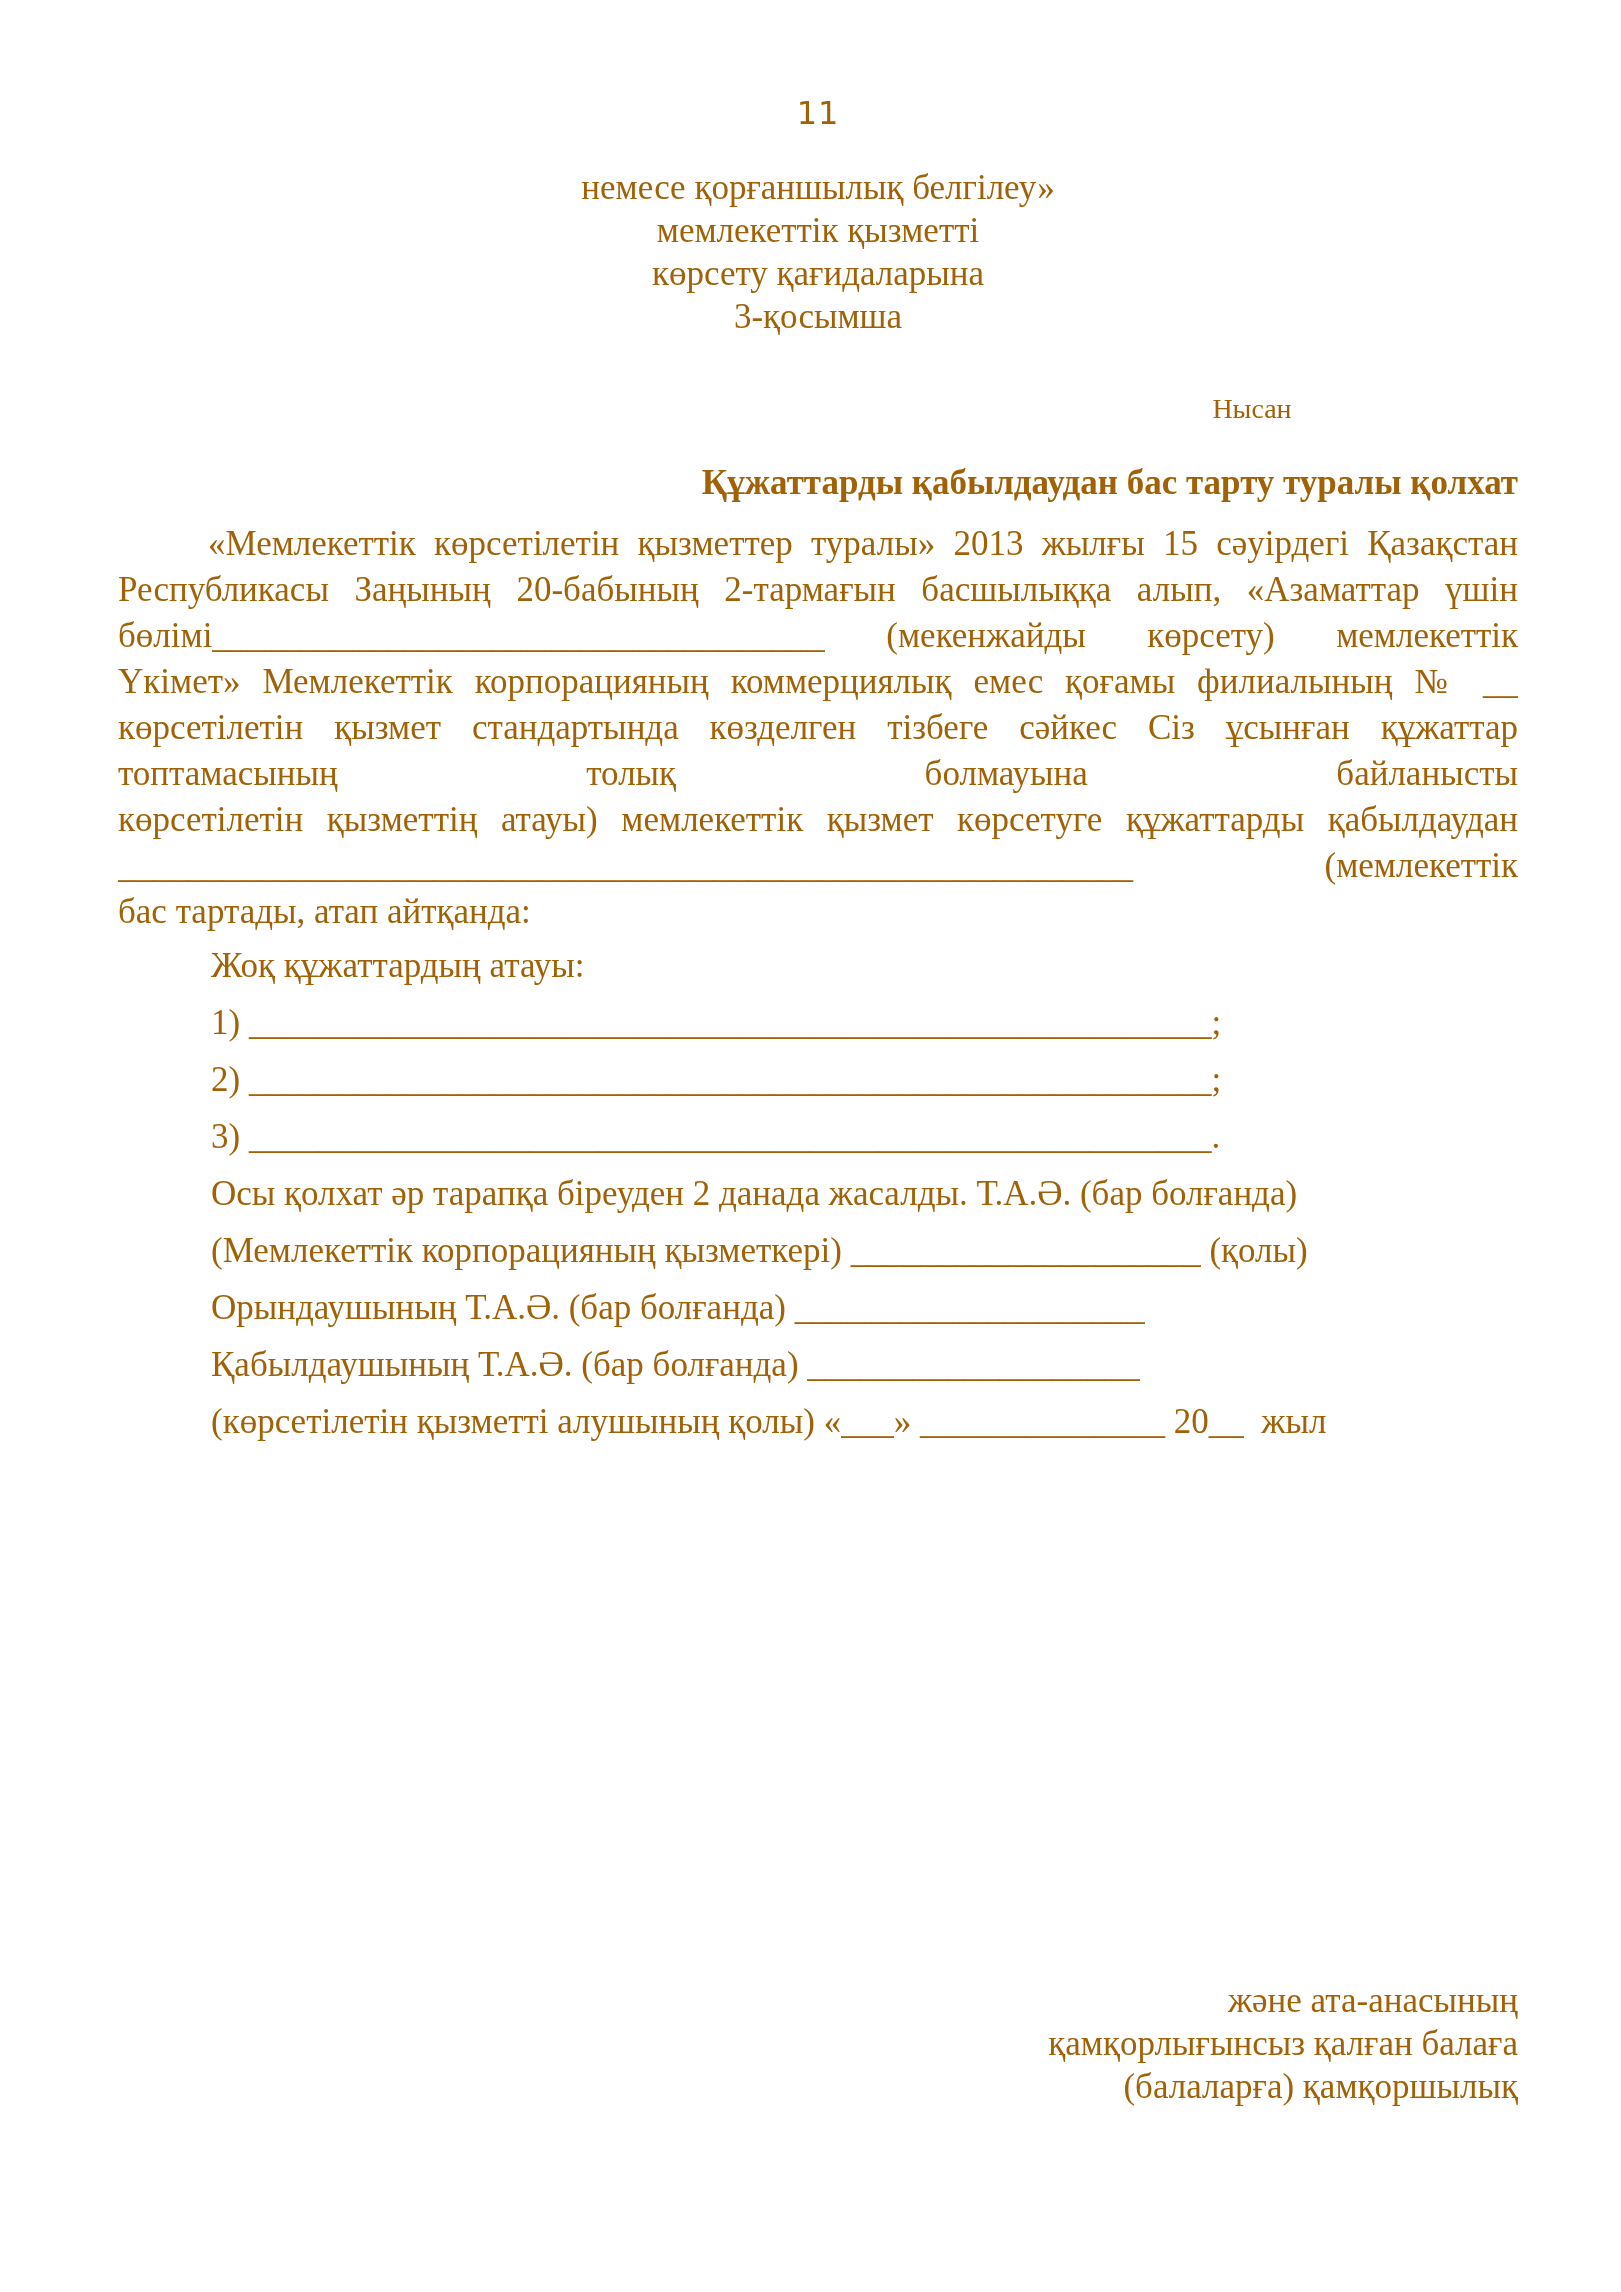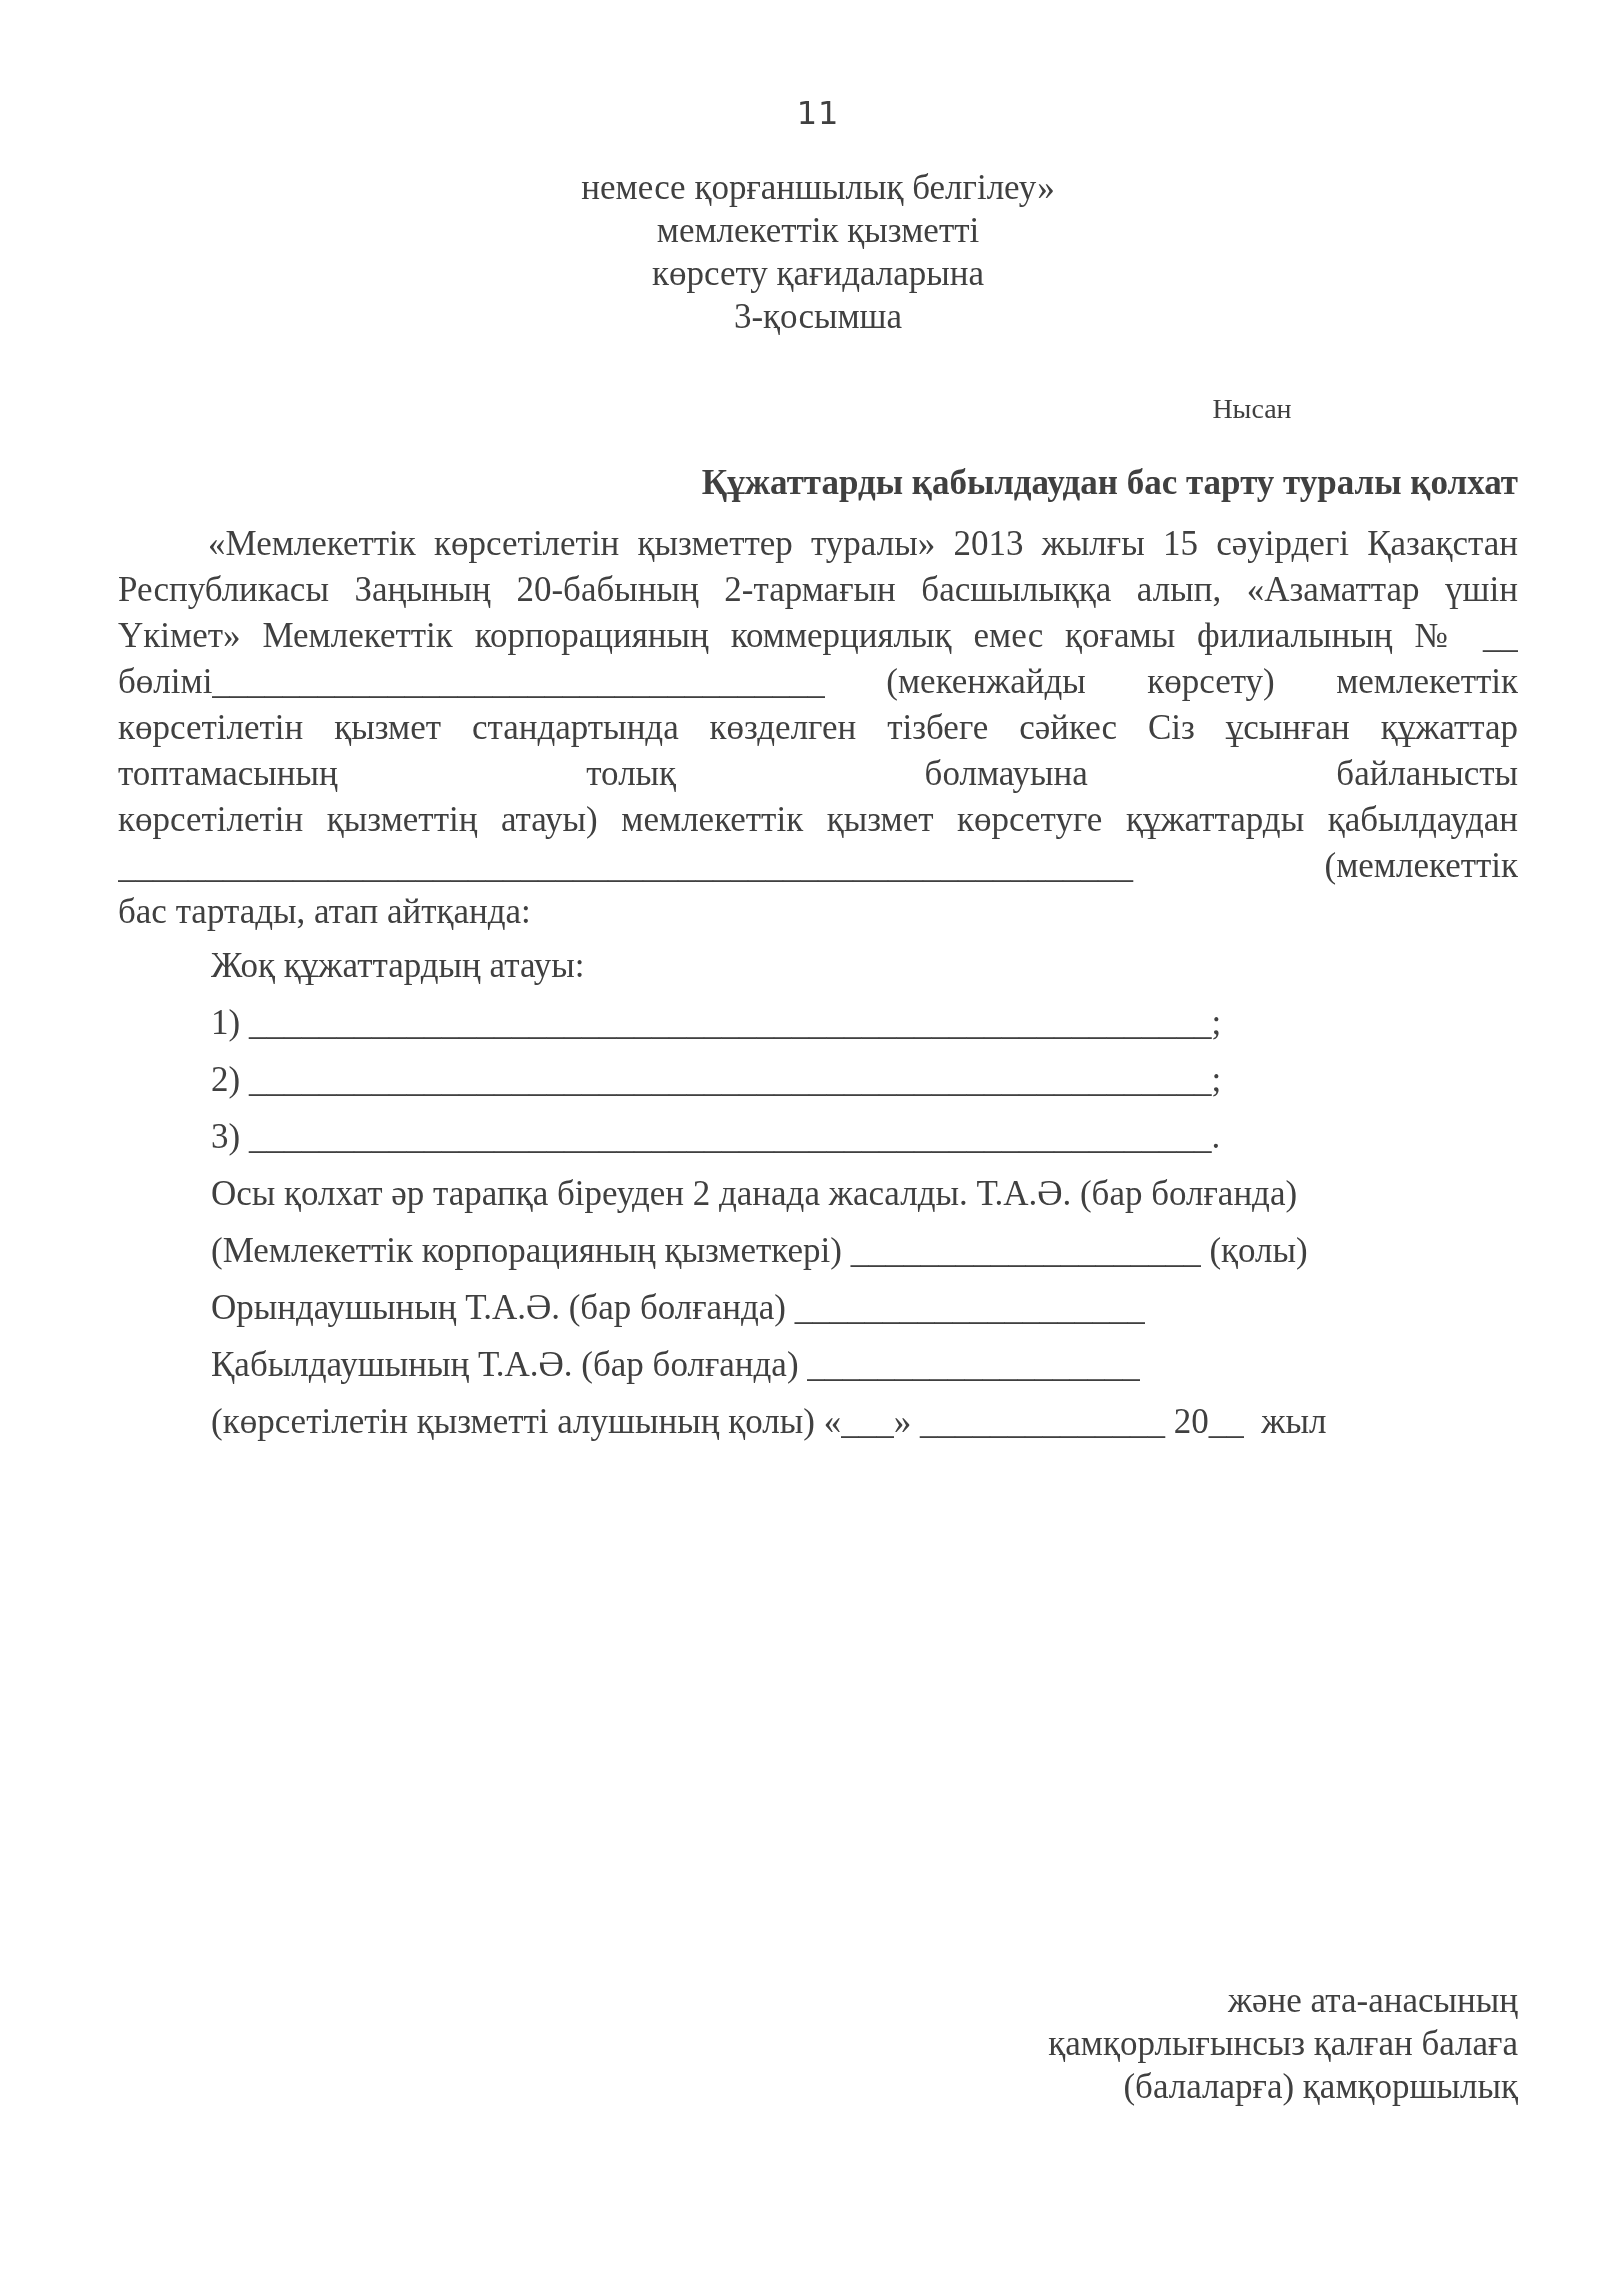--- a/index.html
+++ b/index.html
@@ -6,21 +6,21 @@
   html, body {
     margin: 0;
     padding: 0;
     background: #ffffff;
   }
   .page {
     position: relative;
     width: 1621px;
     height: 2293px;
     background: #ffffff;
-    color: #404040;
+    color: #a16207;
     font-family: "Liberation Serif", "DejaVu Serif", serif;
     box-sizing: border-box;
     padding: 0 103px 0 118px;
     overflow: hidden;
   }
   .page-number {
     margin-top: 94px;
     text-align: center;
     font-family: "DejaVu Sans", sans-serif;
     font-size: 32px;
@@ -98,22 +98,22 @@
     <div>3-қосымша</div>
   </div>
 
   <div class="form-label">Нысан</div>
 
   <div class="doc-title">Құжаттарды қабылдаудан бас тарту туралы қолхат</div>
 
   <div class="body-paragraph">
     <div class="para-line wrap-justify first">«Мемлекеттік көрсетілетін қызметтер туралы» 2013 жылғы 15 сәуірдегі Қазақстан</div>
     <div class="para-line wrap-justify">Республикасы Заңының 20-бабының 2-тармағын басшылыққа алып, «Азаматтар үшін</div>
+    <div class="para-line">бөлімі___________________________________ (мекенжайды көрсету) мемлекеттік</div>
     <div class="para-line">Үкімет» Мемлекеттік корпорацияның коммерциялық емес қоғамы филиалының № __</div>
-    <div class="para-line">бөлімі___________________________________ (мекенжайды көрсету) мемлекеттік</div>
     <div class="para-line wrap-justify">көрсетілетін қызмет стандартында көзделген тізбеге сәйкес Сіз ұсынған құжаттар</div>
     <div class="para-line">топтамасының толық болмауына байланысты</div>
     <div class="para-line wrap-justify">көрсетілетін қызметтің атауы) мемлекеттік қызмет көрсетуге құжаттарды қабылдаудан</div>
     <div class="para-line">__________________________________________________________ (мемлекеттік</div>
     <div class="para-line last">бас тартады, атап айтқанда:</div>
   </div>
 
   <div class="mid-block">
     <div class="mid-line">Жоқ құжаттардың атауы:</div>
     <div class="mid-line">1) _______________________________________________________;</div>

